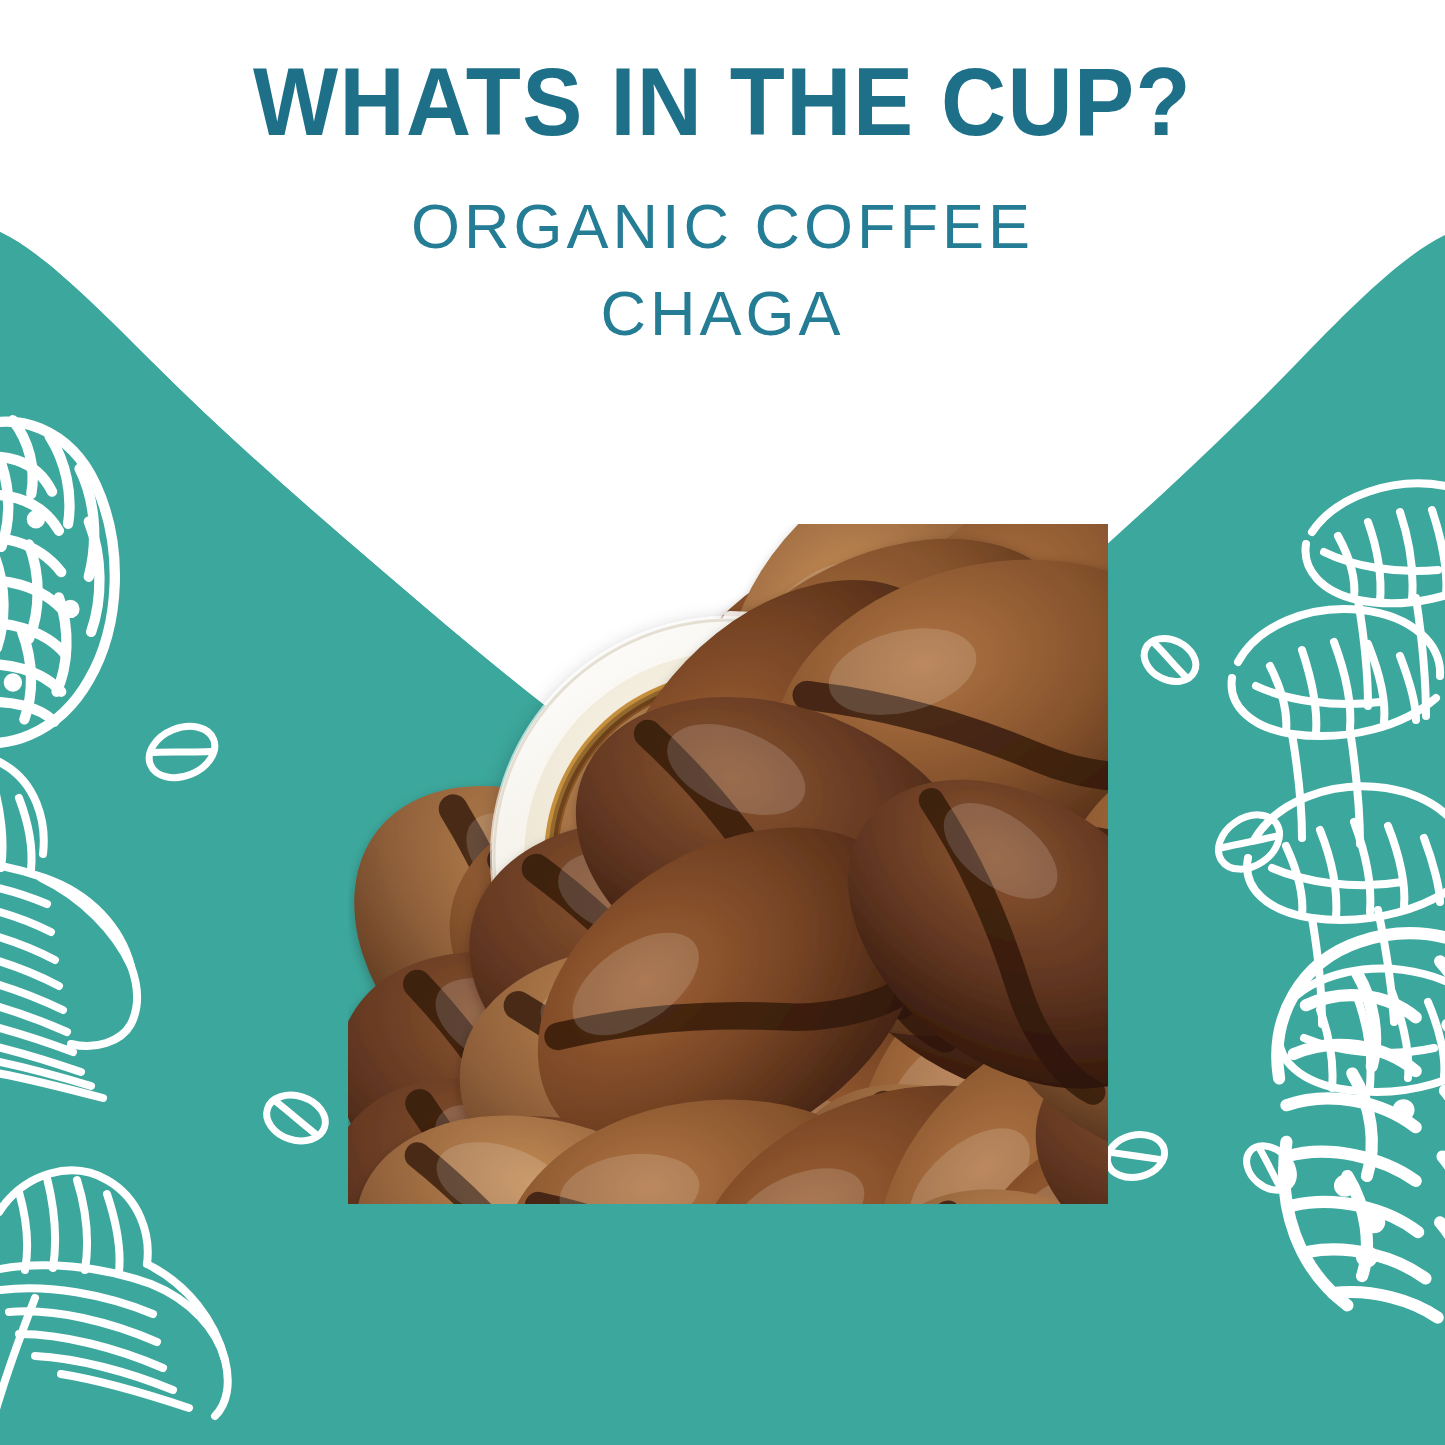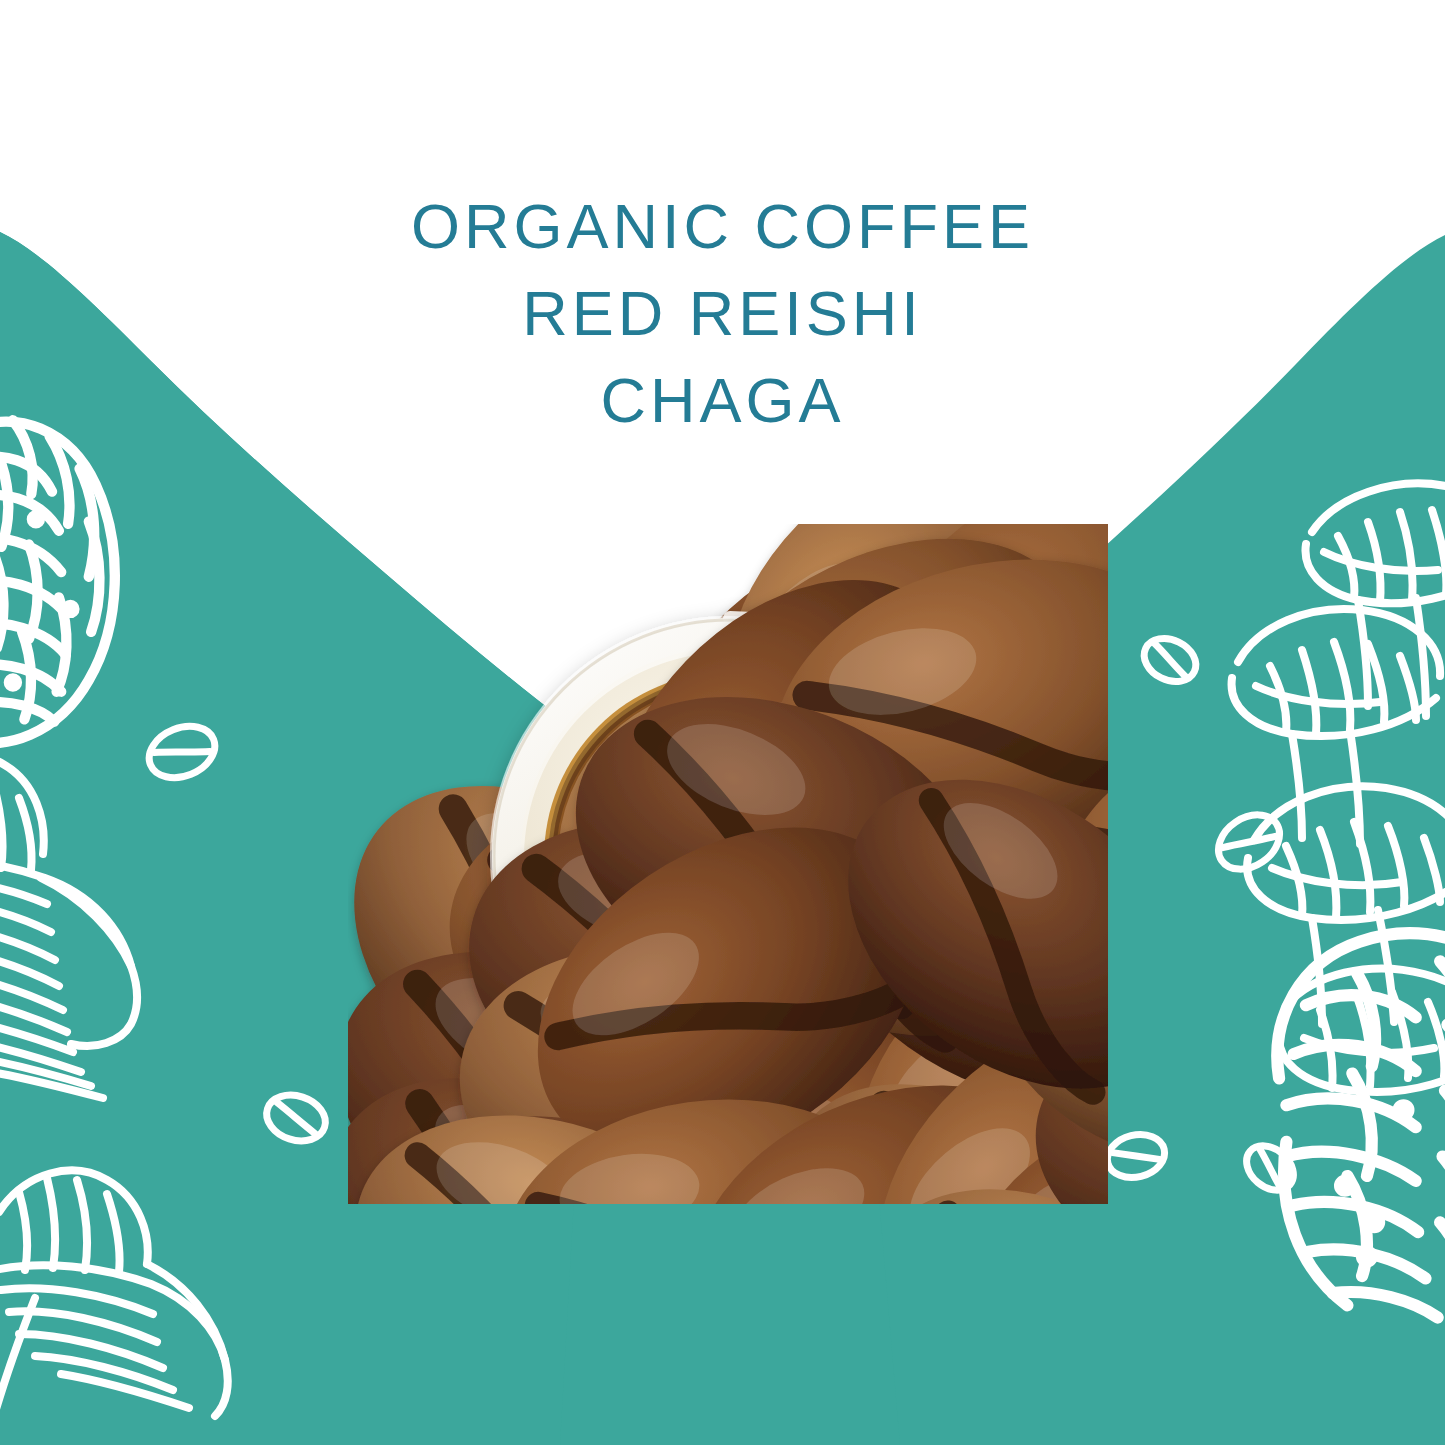--- a/index.html
+++ b/index.html
@@ -635,21 +635,23 @@
         <g transform="translate(668,200) rotate(-12) scale(0.55)">
             <use href="#bean" fill="url(#beanB)"></use>
           </g>
         <g transform="translate(616,146) rotate(36) scale(0.53)">
             <use href="#bean" fill="url(#beanC)"></use>
           </g>
       </g>
     </svg>
   </div>
 
+  <div id="headline-block" class="text-layer">
+    <div id="headline">WHATS IN THE CUP?</div>
+  </div>
 
   <div id="ingredients-block" class="text-layer">
     <div class="ingredient-line">ORGANIC COFFEE</div>
-    <div class="ingredient-line">RED REISHI</div>
     <div class="ingredient-line">CHAGA</div>
   </div>
 
 
 </div>
 
 </body></html>

